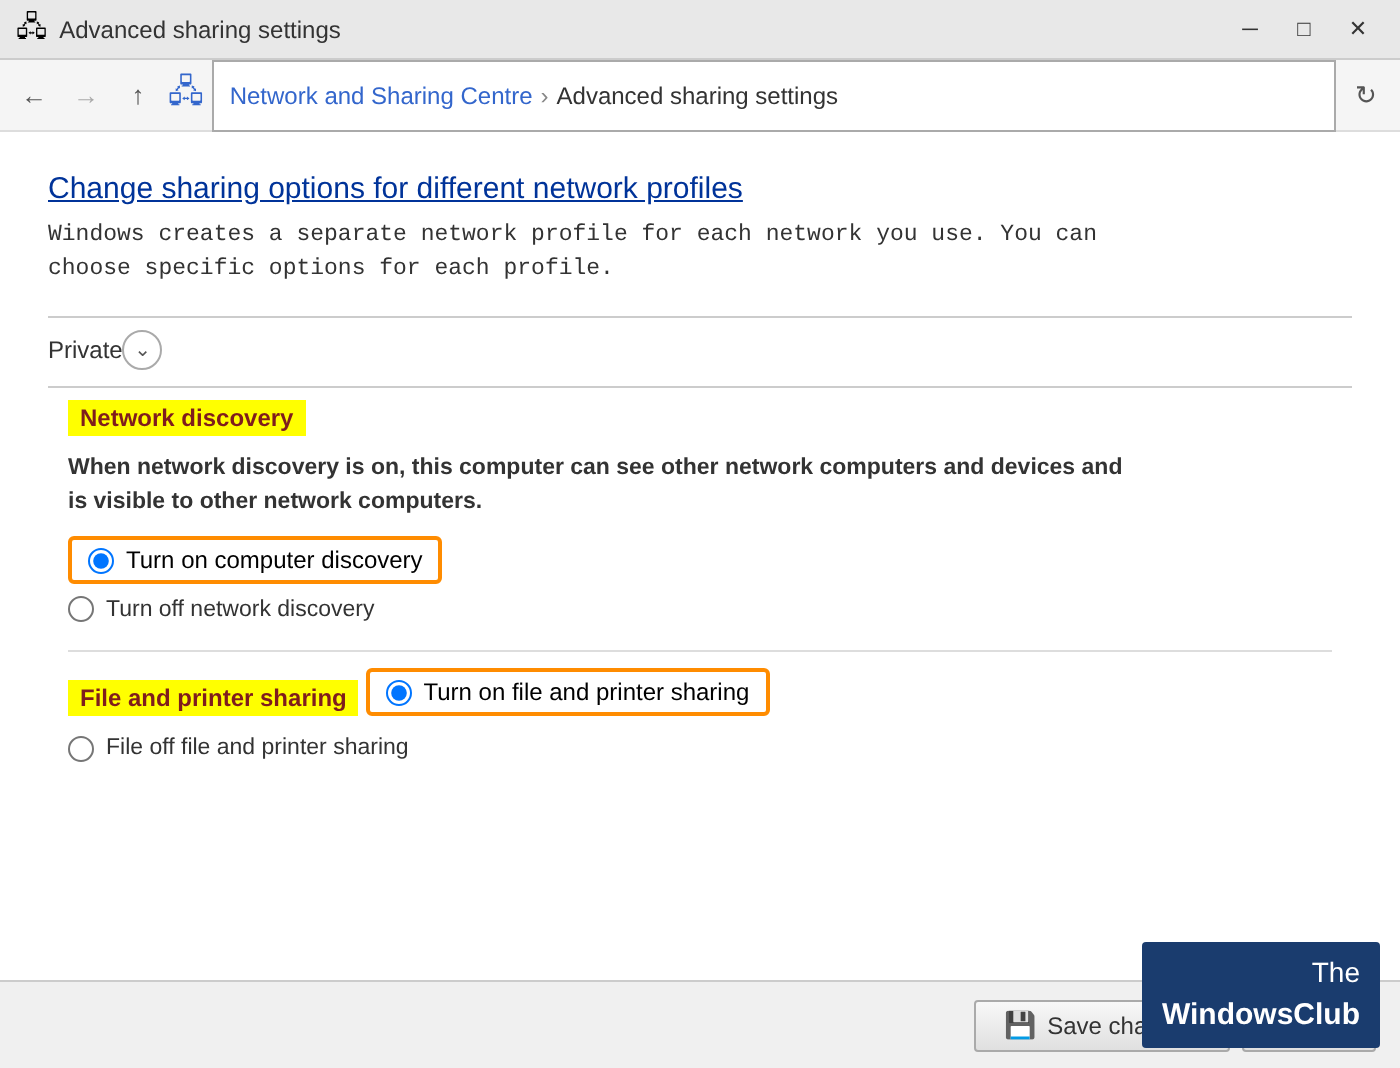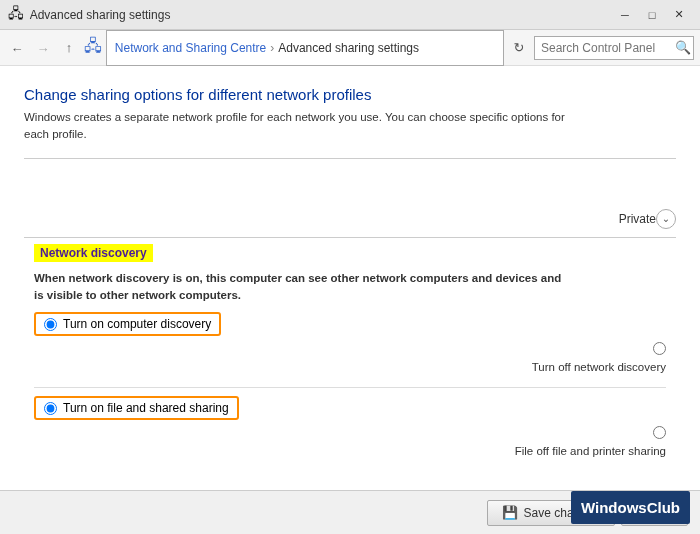--- a/index.html
+++ b/index.html
@@ -131,41 +131,42 @@
       padding: 20px 24px 10px 24px;
       height: calc(534px - 30px - 36px - 44px);
       overflow-y: auto;
     }
 
     .page-title {
       font-size: 15px;
       font-weight: 400;
       color: #003399;
       margin-bottom: 6px;
+      text-decoration: underline;
     }
     .page-desc {
       font-size: 11.5px;
       color: #333;
       line-height: 1.5;
       margin-bottom: 14px;
       max-width: 550px;
+      font-family: Liberation Mono, monospace;
     }
 
     
     .profile-section {
       border-top: 1px solid #ccc;
       margin-bottom: 2px;
     }
     .profile-header {
       display: flex;
       align-items: center;
-      justify-content: flex-end;
+      justify-content: flex-start;
       padding: 6px 0;
       cursor: pointer;
-      margin-top: 44px;
     }
     .profile-header-text {
       font-size: 12px;
       color: #333;
     }
     .chevron {
       font-size: 14px;
       color: #555;
       border: 1px solid #aaa;
       border-radius: 50%;
@@ -185,39 +186,38 @@
     
     .subsection {
       margin-bottom: 14px;
     }
     .subsection-title {
       display: inline-block;
       background: #ffff00;
       padding: 2px 6px;
       font-size: 12px;
       font-weight: 600;
-      color: #4c1d95;
+      color: #7f1d1d;
       margin-bottom: 8px;
     }
     .subsection-desc {
       font-size: 11.5px;
       color: #333;
       line-height: 1.5;
       margin-bottom: 8px;
       max-width: 530px;
       font-weight: bold;
     }
     .radio-option {
       display: flex;
-      align-items: flex-end;
+      align-items: center;
       margin-bottom: 4px;
       gap: 6px;
       font-size: 11.5px;
       color: #333;
-      flex-direction: column;
     }
     .radio-option input[type="radio"] {
       accent-color: #0078d7;
     }
 
     
     .radio-highlighted {
       border: 2px solid #ff8c00;
       border-radius: 3px;
       padding: 3px 8px;
@@ -297,24 +297,20 @@
   <button class="nav-btn">←</button>
   <button class="nav-btn disabled">→</button>
   <button class="nav-btn">↑</button>
   <span style="font-size:16px; color:#3366cc;">🖧</span>
   <div class="address-path">
     <span style="color:#3366cc; cursor:pointer;">Network and Sharing Centre</span>
     <span class="address-path-separator">›</span>
     <span>Advanced sharing settings</span>
   </div>
   <button class="refresh-btn">↻</button>
-  <div class="search-wrapper">
-    <input class="search-box" type="text" placeholder="Search Control Panel" style="">
-    <button class="search-icon-btn">🔍</button>
-  </div>
 </div>
 
 <div class="main-content">
   <div class="page-title">Change sharing options for different network profiles</div>
   <div class="page-desc">Windows creates a separate network profile for each network you use. You can choose specific options for each profile.</div>
 
   <div class="profile-section">
     <div class="profile-header">
       <span class="profile-header-text">Private</span>
       <div class="chevron">⌄</div>
@@ -336,24 +332,25 @@
         <div style="display:block; margin-top:2px;"></div>
         <div class="radio-option">
           <input type="radio" id="nd-off" name="network-discovery" style="">
           <label for="nd-off">Turn off network discovery</label>
         </div>
       </div>
 
       <hr class="divider-line">
 
       <div class="subsection">
+        <div class="subsection-title">File and printer sharing</div>
 
         <div class="radio-highlighted">
           <input type="radio" id="fp-on" name="file-printer" checked="" style="">
-          <label for="fp-on">Turn on file and shared sharing</label>
+          <label for="fp-on">Turn on file and printer sharing</label>
         </div>
         <div style="display:block; margin-top:2px;"></div>
         <div class="radio-option">
           <input type="radio" id="fp-off" name="file-printer" style="">
           <label for="fp-off">File off file and printer sharing</label>
         </div>
       </div>
     </div>
   </div>
 
@@ -363,14 +360,15 @@
   <button class="btn">
     <span class="btn-icon">💾</span>
     <span>Save changes</span>
   </button>
   <button class="btn">
     <span>Cancel</span>
   </button>
 </div>
 
 <div class="watermark">
+  <div class="the">The</div>
   <div class="site">WindowsClub</div>
 </div>
 
 </body></html>

